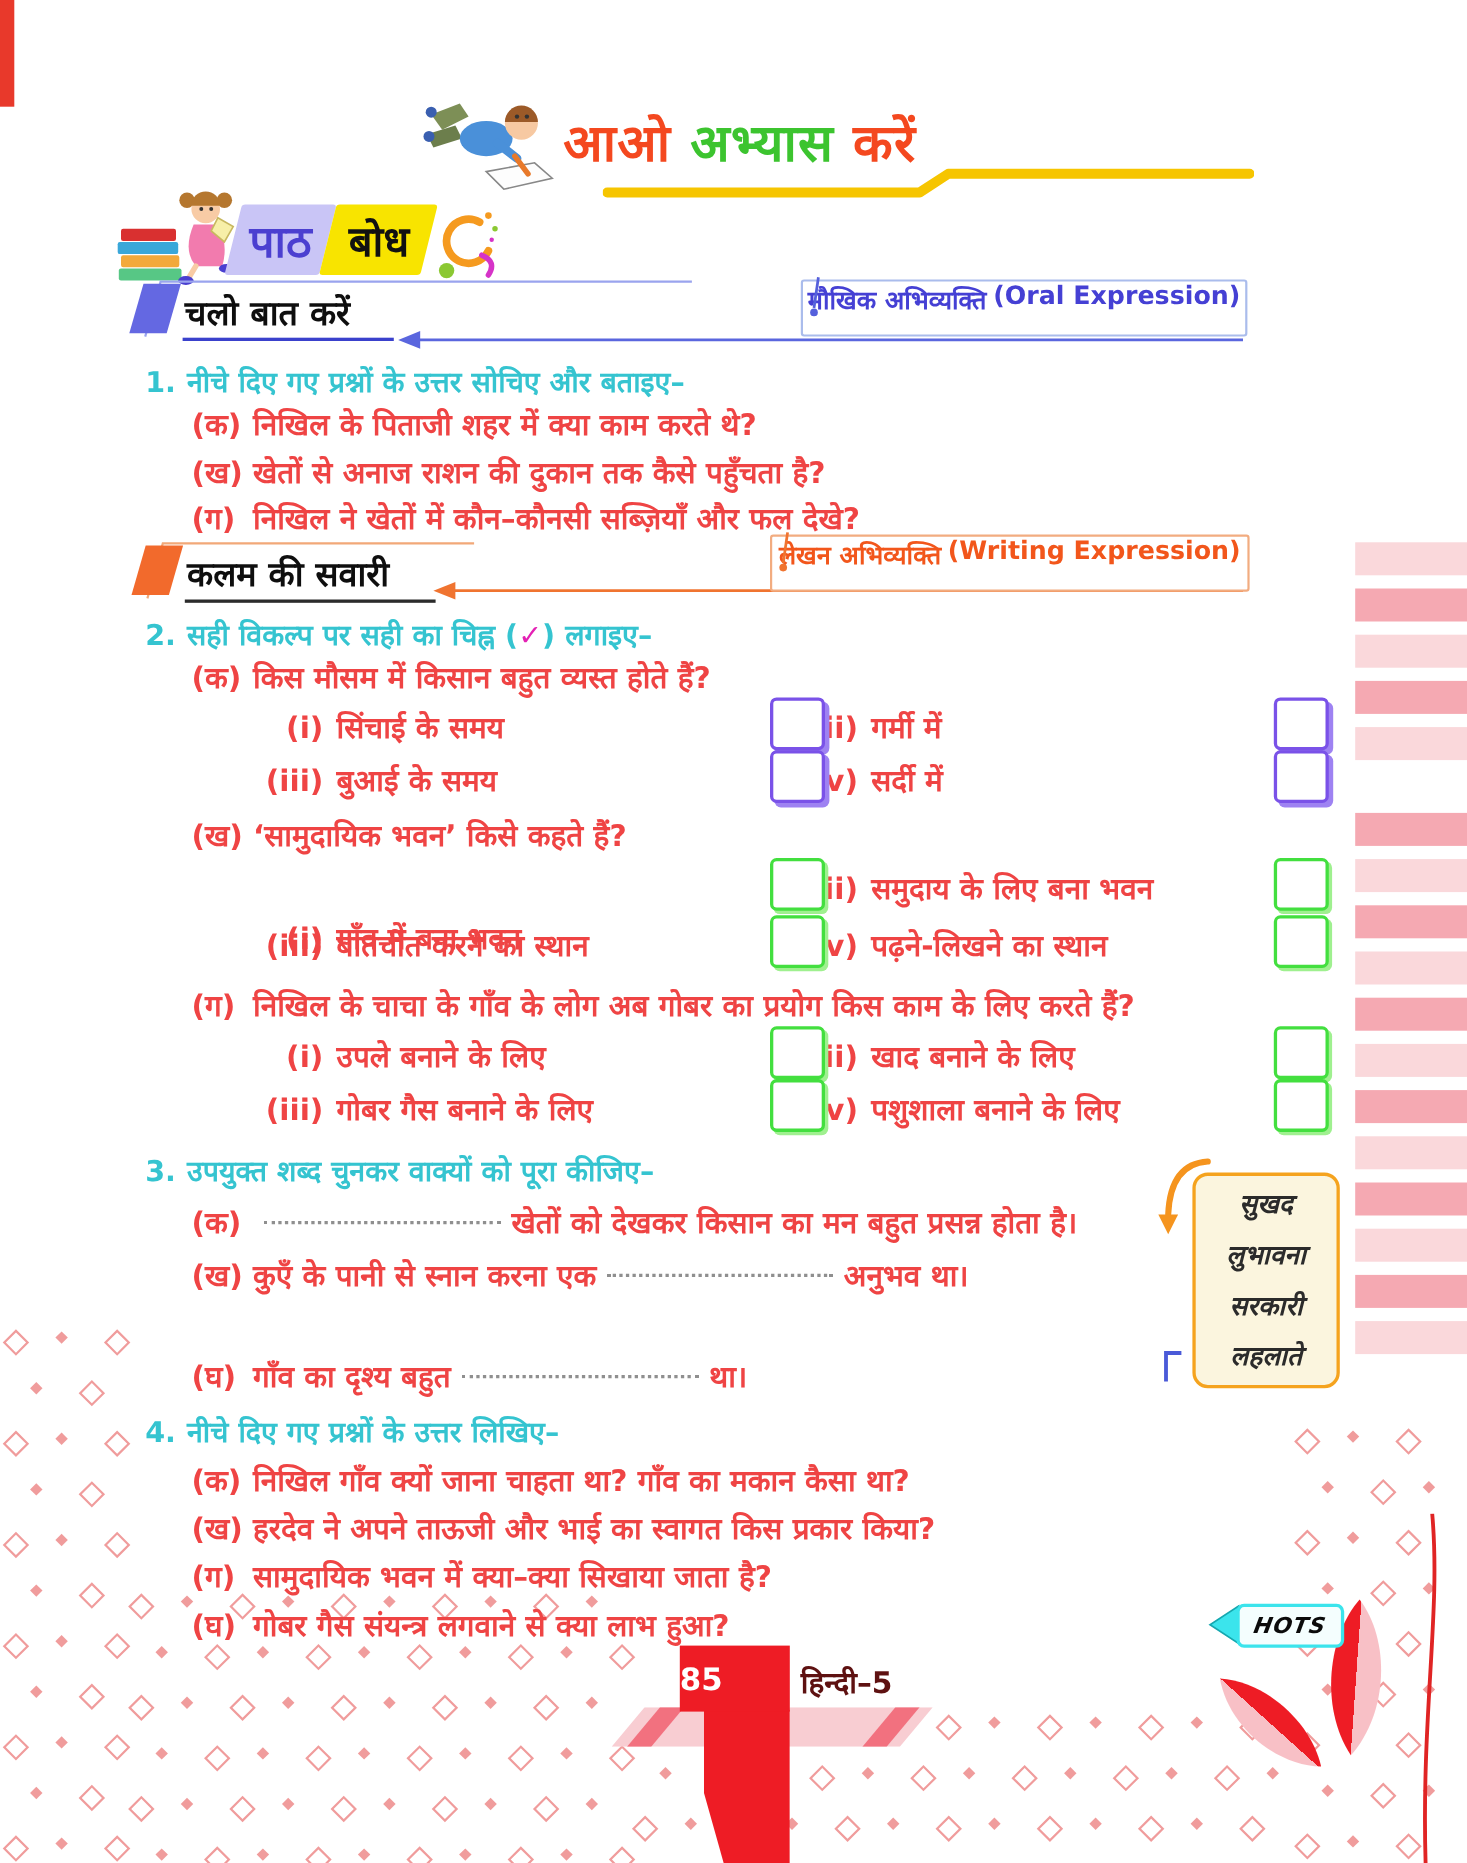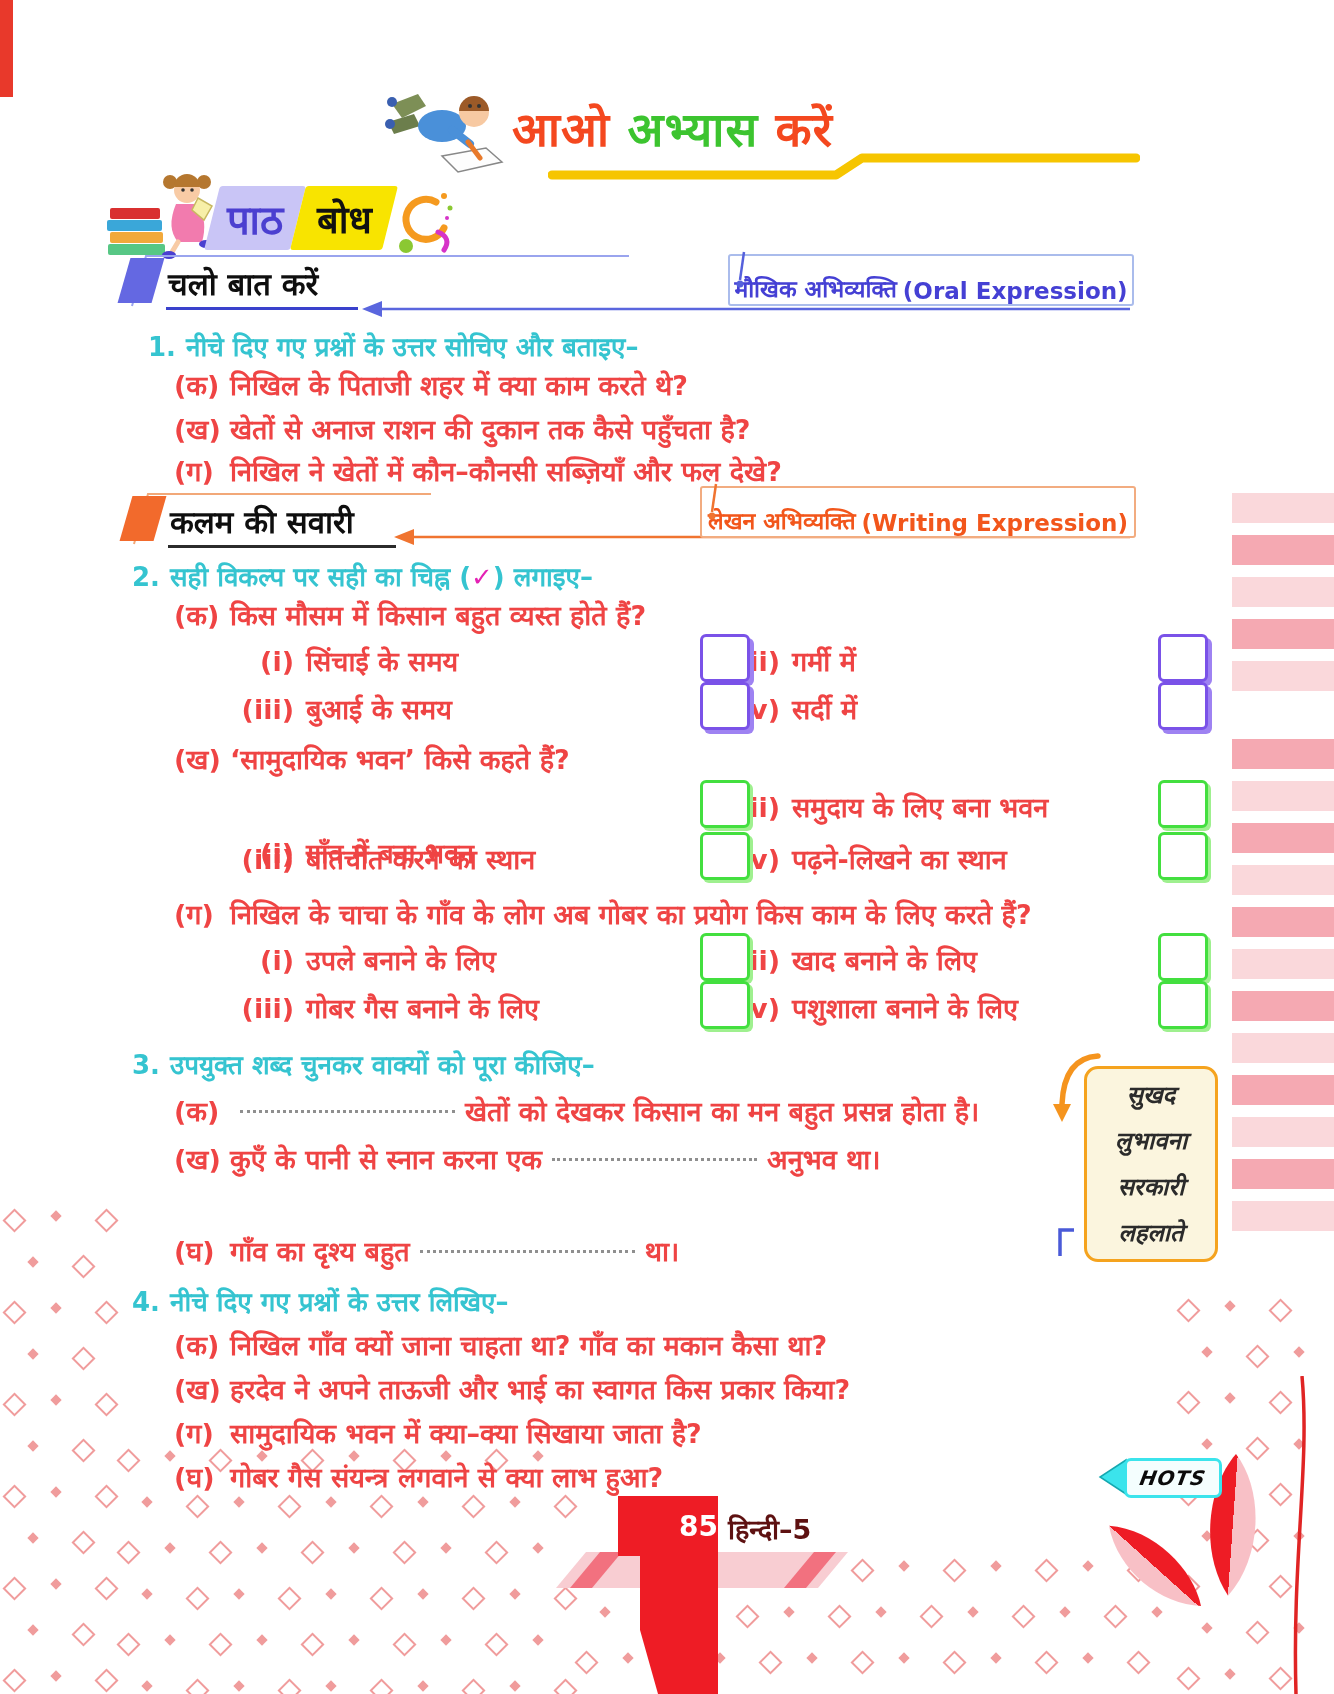--- a/index.html
+++ b/index.html
@@ -16,41 +16,41 @@
   
   .cb{position:absolute;width:44px;height:42px;background:#ffffff;border-radius:6px;}
   .cb.purple{border:3px solid #7A52E8;box-shadow:4px 4px 0 #9E82F2;}
   .cb.green{border:3px solid #43DF3F;box-shadow:3px 3px 0 #9FF08F;}
   
   .blank{display:inline-block;border-bottom:3px dotted #8f8f8f;height:16px;transform:translateY(-8px);margin:0 10px;}
   
   .heading{position:absolute;font-size:31px;font-weight:800;color:#0e0e0e;white-space:nowrap;}
   .hbar{position:absolute;width:34px;height:45px;transform:skewX(-16deg);}
   .underline{position:absolute;height:3px;}
-  .tagbox{position:absolute;display:flex;align-items:flex-end;justify-content:center;gap:6px;
+  .tagbox{position:absolute;display:flex;align-items:flex-start;justify-content:center;gap:6px;
           background:#ffffff;border-radius:3px;font-weight:700;font-size:23px;white-space:nowrap;}
   
   .para{position:absolute;transform:skewX(-14deg);display:flex;align-items:center;justify-content:center;border-radius:3px;}
   .para > span{transform:skewX(14deg);font-weight:800;}
   
   .title{position:absolute;font-size:47px;font-weight:800;white-space:nowrap;letter-spacing:1px;}
   
   .wordbank{position:absolute;background:#FBF5DE;border:3px solid #F5A31E;border-radius:14px;
             display:flex;flex-direction:column;align-items:center;justify-content:center;
             font-family:"DejaVu Serif","Liberation Serif",serif;font-style:italic;
             font-size:24px;font-weight:600;color:#2b2b2b;line-height:46px;}
   
   .decolayer{position:absolute;left:0;top:0;width:1334px;height:1694px;pointer-events:none;}
   .pinkblock{position:absolute;left:1232px;width:102px;height:30px;}
   .dia{position:absolute;transform:rotate(45deg);}
   .dia.o{border:2.5px solid #F09C9C;background:transparent;}
   .dia.s{background:#F09C9C;}
   
   .pageno{position:absolute;left:618px;top:1496px;width:100px;height:60px;background:#EE1C25;
-          display:flex;align-items:center;justify-content:flex-end;color:#ffffff;font-size:28px;font-weight:800;}
+          display:flex;align-items:center;justify-content:flex-start;color:#ffffff;font-size:28px;font-weight:800;}
   .bookname{position:absolute;left:728px;top:1510px;font-size:27px;font-weight:800;color:#5E1111;white-space:nowrap;}
   .hotsbox{position:absolute;left:1124px;top:1458px;width:92px;height:34px;background:#F4FEFE;
            border:3px solid #3BE4EC;border-radius:7px;display:flex;align-items:center;justify-content:center;}
   .hotsbox span{font-style:italic;font-weight:900;font-size:20px;letter-spacing:1px;color:#0b0b0b;transform:skewX(-10deg);}
 </style>
 </head>
 <body>
 
 <div class="page">
 
@@ -315,21 +315,21 @@
   </svg>
   <div class="tagbox" style="left:728px;top:254px;width:402px;height:48px;border:2px solid #AABCEC;color:#4540D4;">
     <span>मौखिक अभिव्यक्ति</span>
     <span>(Oral Expression)</span>
   </div>
   <svg class="abs" style="left:734px;top:248px;" width="16" height="42" viewBox="0 0 16 42">
     <line x1="10" y1="4" x2="6" y2="32" stroke="#5560DC" stroke-width="2.5"></line>
       <circle cx="6" cy="36" r="3.5" fill="#5560DC"></circle>
   </svg>
 
-  <div class="stemline" style="left:148px;top:328px;">
+  <div class="stemline" style="left:132px;top:328px;">
     <span class="qno">1.</span><span>नीचे दिए गए प्रश्नों के उत्तर सोचिए और बताइए–</span>
   </div>
   <div class="line" style="left:174px;top:366px;">
     <span class="lbl">(क)</span><span>निखिल के पिताजी शहर में क्या काम करते थे?</span>
   </div>
   <div class="line" style="left:174px;top:410px;">
     <span class="lbl">(ख)</span><span>खेतों से अनाज राशन की दुकान तक कैसे पहुँचता है?</span>
   </div>
   <div class="line" style="left:174px;top:452px;">
     <span class="lbl">(ग)</span><span>निखिल ने खेतों में कौन–कौनसी सब्ज़ियाँ और फल देखे?</span>

